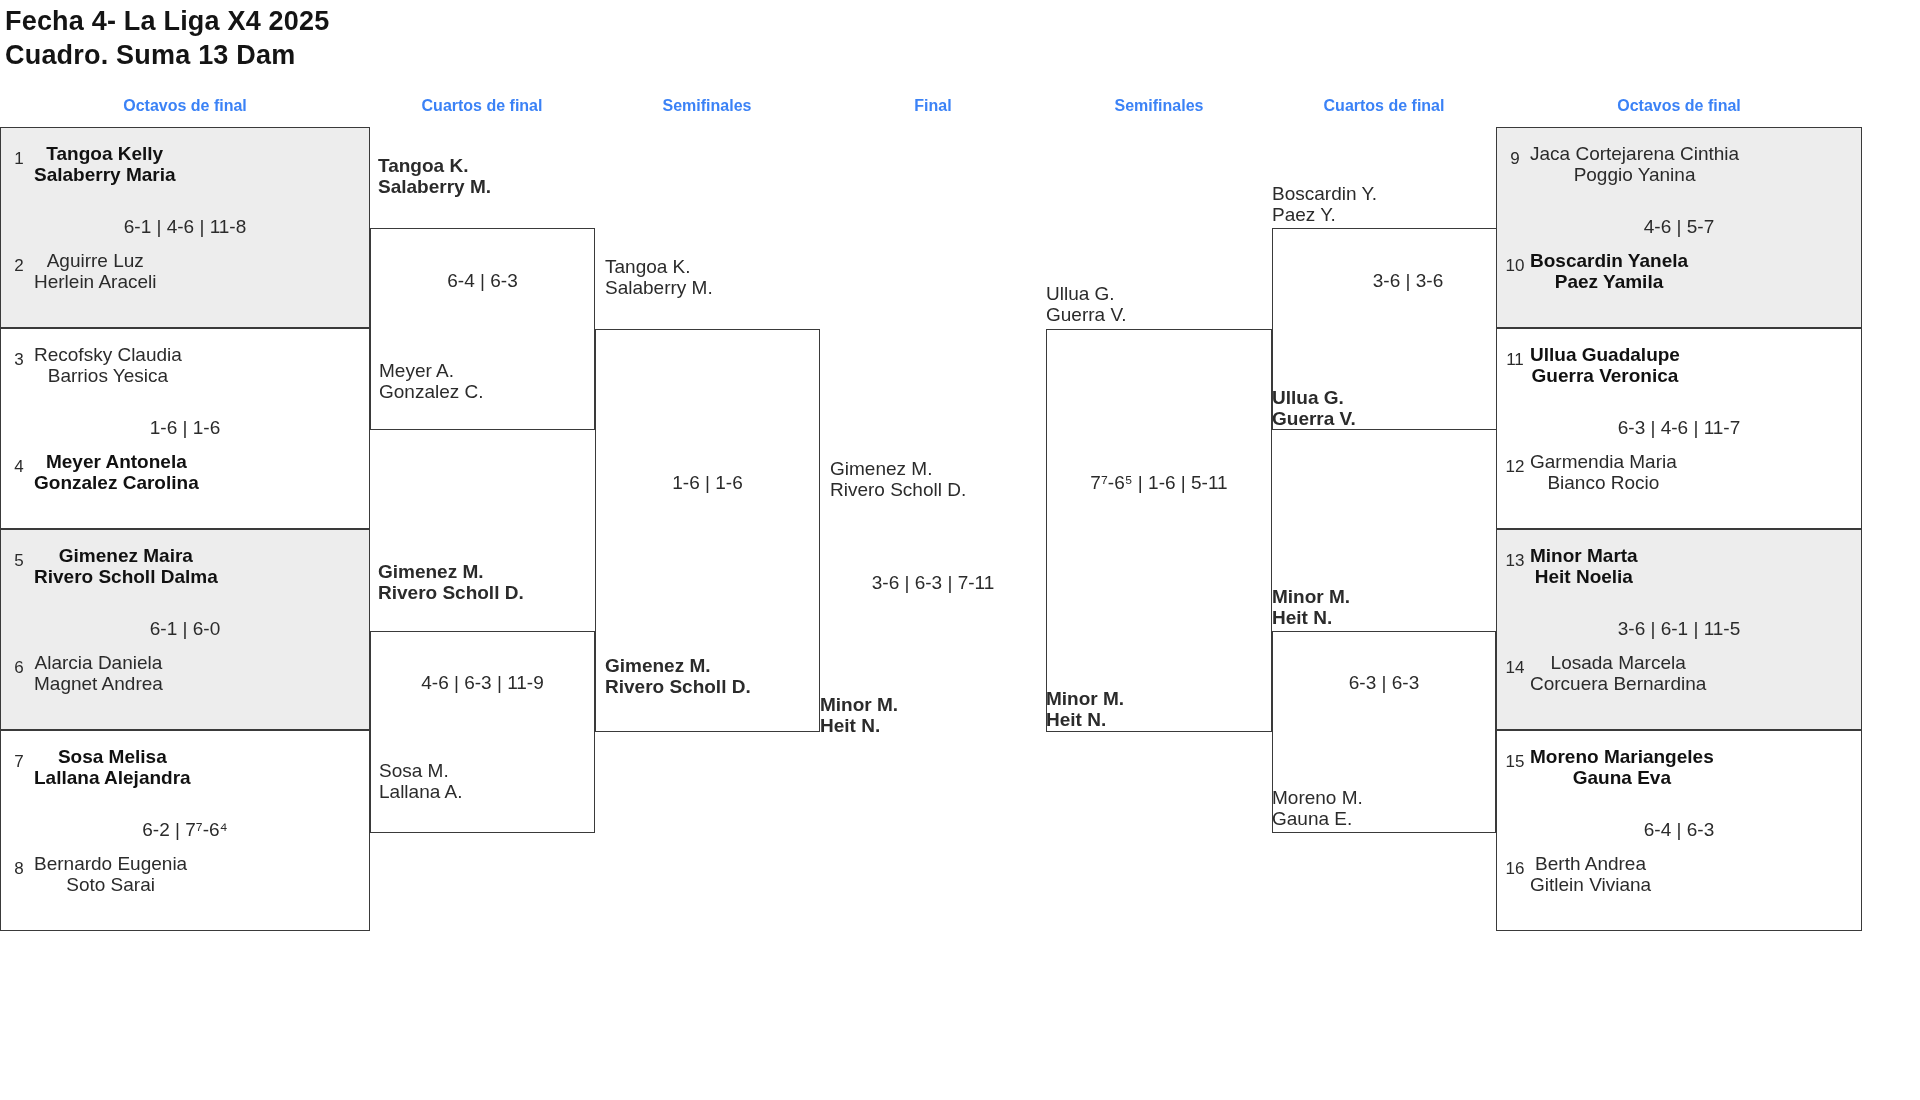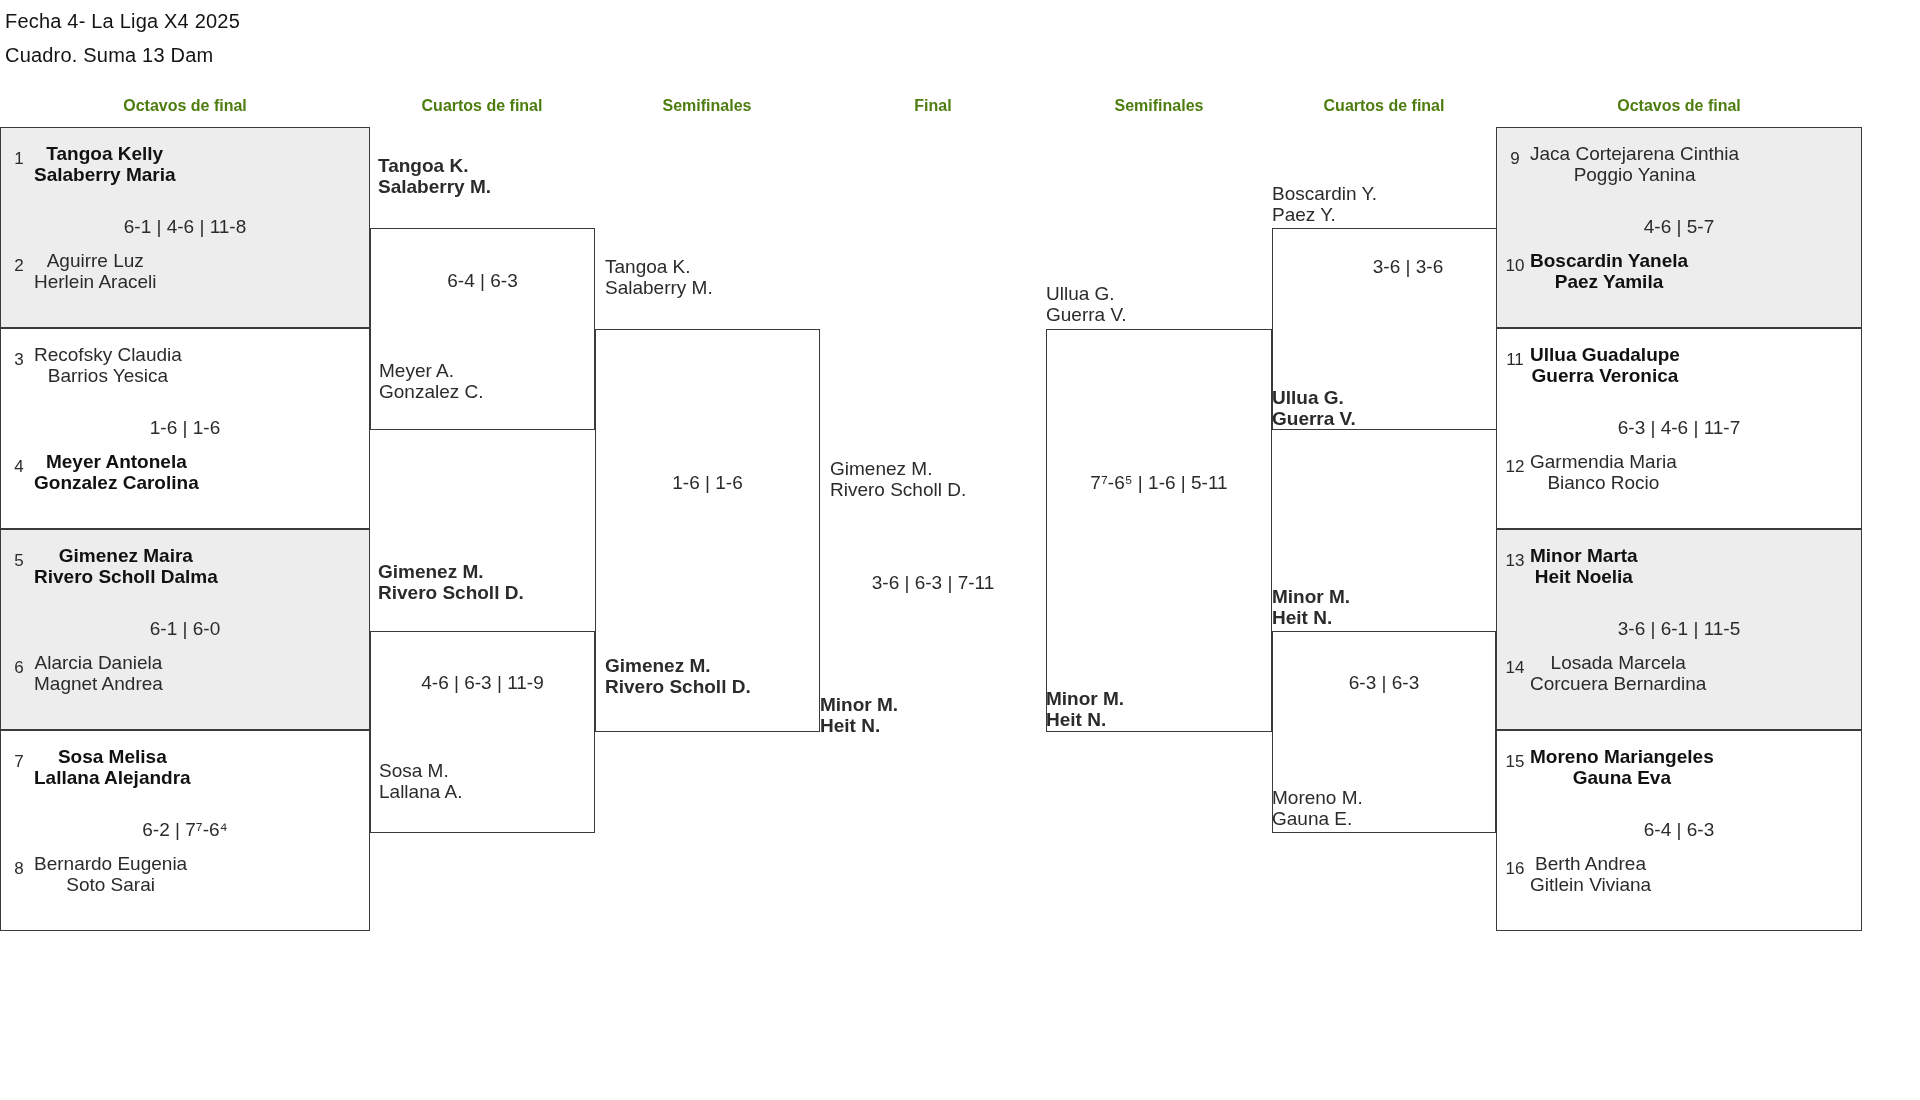--- a/index.html
+++ b/index.html
@@ -1,21 +1,21 @@
 <!DOCTYPE html>
 <html><head>
 <meta charset="utf-8">
 <style>
   html,body{margin:0;padding:0;background:#fff;}
   #stage{
     position:relative;width:1920px;height:1100px;background:#ffffff;overflow:hidden;
     font-family:"Liberation Sans","DejaVu Sans",sans-serif;color:#2b2b2b;
   }
-  .title{position:absolute;left:5px;top:4px;font-size:20px;line-height:34px;font-weight:400;color:#141414;letter-spacing:0.2px;}
-  .round-header{position:absolute;top:97px;width:300px;text-align:center;font-size:16px;font-weight:600;color:#4d7c0f;}
+  .title{position:absolute;left:5px;top:4px;font-size:27px;line-height:34px;font-weight:700;color:#141414;letter-spacing:0.2px;}
+  .round-header{position:absolute;top:97px;width:300px;text-align:center;font-size:16px;font-weight:600;color:#3b82f6;}
   .box{position:absolute;border:1px solid #3a3a3a;box-sizing:border-box;background:transparent;}
   .r16{background:#ffffff;}
   .r16.gray{background:#ededed;}
   .seed{position:absolute;width:26px;text-align:center;font-size:17px;color:#2b2b2b;}
   .seed.t{left:5px;top:21px;}
   .seed.b{left:5px;top:128px;}
   .team{position:absolute;font-size:19px;line-height:21px;color:#2b2b2b;text-align:center;}
   .team span{display:block;}
   .team.t{left:33px;top:15px;}
   .team.b{left:33px;top:122px;}
@@ -186,21 +186,21 @@
   <div class="score" style="left:370px;top:672px;width:225px;">4-6 | 6-3 | 11-9</div>
   <div class="lbl" style="left:379px;top:760px;">
       <span>Sosa M.</span>
       <span>Lallana A.</span>
     </div>
 
   <div class="lbl r" style="left:1272px;width:216px;top:156px;">
       <span>Boscardin Y.</span>
       <span>Paez Y.</span>
     </div>
-  <div class="score" style="left:1272px;top:256px;width:272px;">3-6 | 3-6</div>
+  <div class="score" style="left:1272px;top:270px;width:272px;">3-6 | 3-6</div>
   <div class="lbl r w" style="left:1272px;width:216px;top:360px;">
       <span>Ullua G.</span>
       <span>Guerra V.</span>
     </div>
 
   <div class="lbl r w" style="left:1272px;width:215px;top:559px;">
       <span>Minor M.</span>
       <span>Heit N.</span>
     </div>
   <div class="score" style="left:1272px;top:672px;width:224px;">6-3 | 6-3</div>

